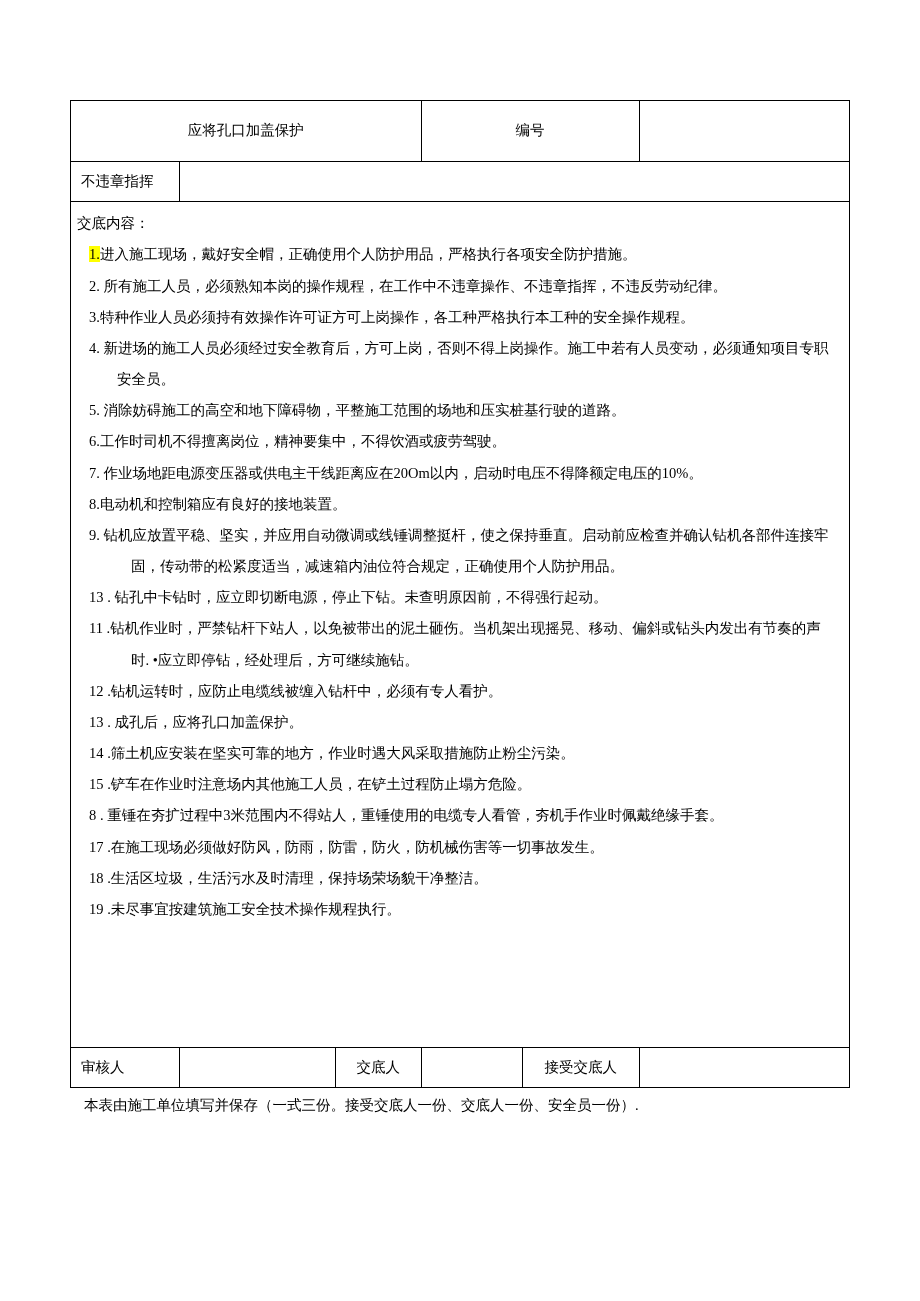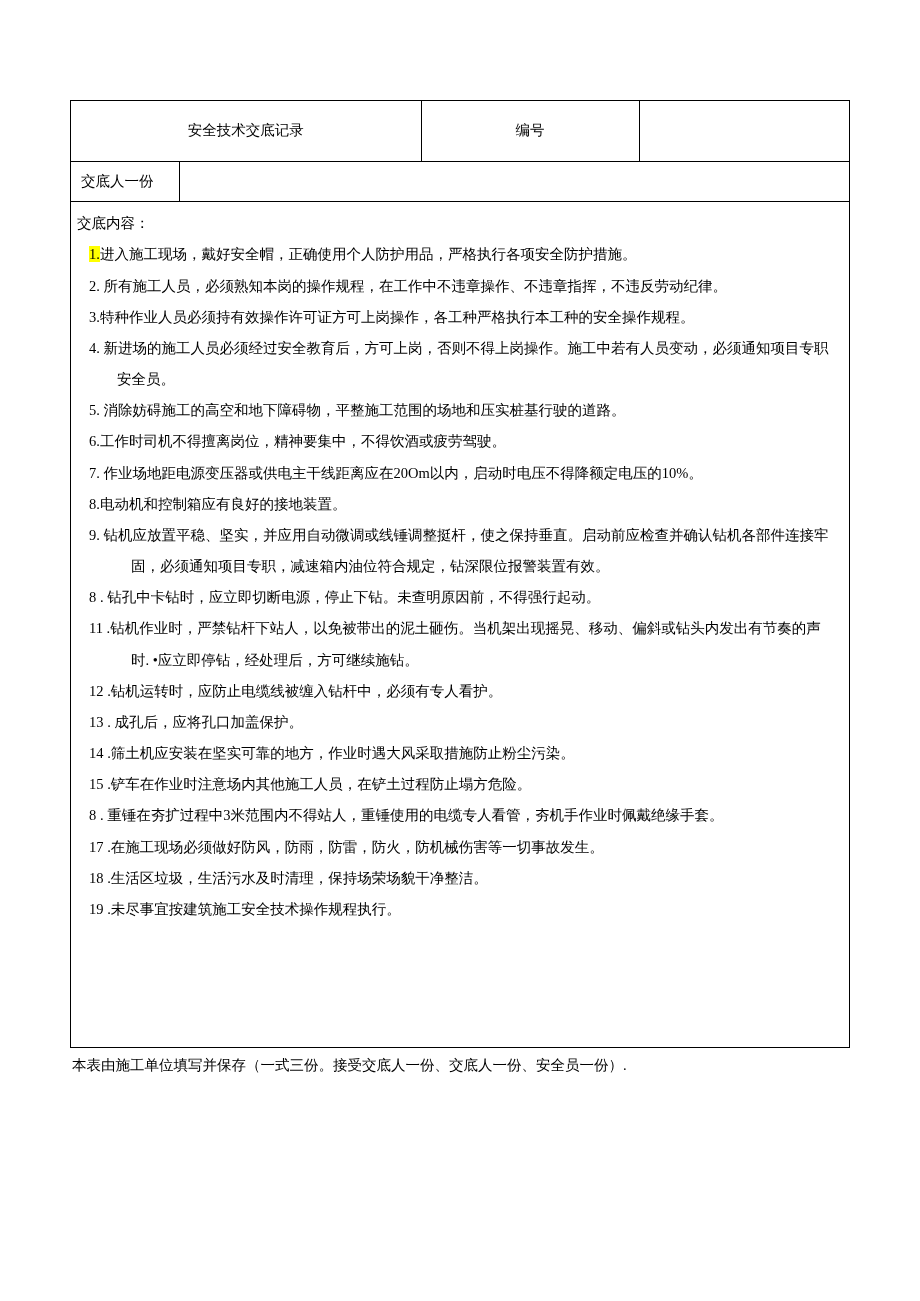--- a/index.html
+++ b/index.html
@@ -53,20 +53,21 @@
   }
   .hl {
     background: #ffff00;
   }
   .sig-row td {
     padding: 6px 10px;
   }
   .footnote {
     padding: 6px 2px 0 2px;
     line-height: 1.6;
+    margin-left: 12px;
   }
   .subline {
     padding-left: 56px;
     text-indent: 0;
     line-height: 2.15;
   }
   .tall-blank {
     height: 92px;
   }
 </style>
@@ -80,27 +81,27 @@
       <col style="width:14%">
       <col style="width:20%">
       <col style="width:11%">
       <col style="width:13%">
       <col style="width:15%">
       <col style="width:27%">
     </colgroup>
 
     <tbody>
         <tr class="title-row">
-      <td colspan="3" class="center">安全技术交底记录</td>
+      <td colspan="3" class="center">应将孔口加盖保护</td>
       <td colspan="2" class="center">编号</td>
       <td></td>
     </tr>
 
     <tr>
-      <td class="label-cell">交底人一份</td>
+      <td class="label-cell">不违章指挥</td>
       <td colspan="5"></td>
     </tr>
 
 
 
     <tr>
       <td colspan="6" class="content-cell">
         <div class="content-inner">
           <div class="content-header">交底内容：</div>
 
@@ -109,35 +110,43 @@
           </div>
           <div class="content-line">2. 所有施工人员，必须熟知本岗的操作规程，在工作中不违章操作、不违章指挥，不违反劳动纪律。</div>
           <div class="content-line">3.特种作业人员必须持有效操作许可证方可上岗操作，各工种严格执行本工种的安全操作规程。</div>
           <div class="content-line">4. 新进场的施工人员必须经过安全教育后，方可上岗，否则不得上岗操作。施工中若有人员变动，必须通知项目专职</div>
           <div class="content-line" style="padding-left:42px;text-indent:0">安全员。</div>
           <div class="content-line">5. 消除妨碍施工的高空和地下障碍物，平整施工范围的场地和压实桩基行驶的道路。</div>
           <div class="content-line">6.工作时司机不得擅离岗位，精神要集中，不得饮酒或疲劳驾驶。</div>
           <div class="content-line">7. 作业场地距电源变压器或供电主干线距离应在20Om以内，启动时电压不得降额定电压的10%。</div>
           <div class="content-line">8.电动机和控制箱应有良好的接地装置。</div>
           <div class="content-line">9. 钻机应放置平稳、坚实，并应用自动微调或线锤调整挺杆，使之保持垂直。启动前应检查并确认钻机各部件连接牢</div>
-          <div class="subline">固，必须通知项目专职，减速箱内油位符合规定，钻深限位报警装置有效。</div>
-          <div class="content-line">8 . 钻孔中卡钻时，应立即切断电源，停止下钻。未查明原因前，不得强行起动。</div>
+          <div class="subline">固，传动带的松紧度适当，减速箱内油位符合规定，正确使用个人防护用品。</div>
+          <div class="content-line">13 . 钻孔中卡钻时，应立即切断电源，停止下钻。未查明原因前，不得强行起动。</div>
           <div class="content-line">11 .钻机作业时，严禁钻杆下站人，以免被带出的泥土砸伤。当机架出现摇晃、移动、偏斜或钻头内发出有节奏的声</div>
           <div class="subline">时. •应立即停钻，经处理后，方可继续施钻。</div>
           <div class="content-line">12 .钻机运转时，应防止电缆线被缠入钻杆中，必须有专人看护。</div>
           <div class="content-line">13 . 成孔后，应将孔口加盖保护。</div>
           <div class="content-line">14 .筛土机应安装在坚实可靠的地方，作业时遇大风采取措施防止粉尘污染。</div>
           <div class="content-line">15 .铲车在作业时注意场内其他施工人员，在铲土过程防止塌方危险。</div>
           <div class="content-line">8 . 重锤在夯扩过程中3米范围内不得站人，重锤使用的电缆专人看管，夯机手作业时佩戴绝缘手套。</div>
           <div class="content-line">17 .在施工现场必须做好防风，防雨，防雷，防火，防机械伤害等一切事故发生。</div>
           <div class="content-line">18 .生活区垃圾，生活污水及时清理，保持场荣场貌干净整洁。</div>
           <div class="content-line">19 .未尽事宜按建筑施工安全技术操作规程执行。</div>
           <div class="tall-blank"></div>
         </div>
       </td>
     </tr>
 
+    <tr class="sig-row">
+      <td class="label-cell">审核人</td>
+      <td></td>
+      <td class="center">交底人</td>
+      <td></td>
+      <td class="center">接受交底人</td>
+      <td></td>
+    </tr>
   </tbody>
     </table>
 
   <div class="footnote">本表由施工单位填写并保存（一式三份。接受交底人一份、交底人一份、安全员一份）.</div>
 
 </div>
 
 </body></html>

